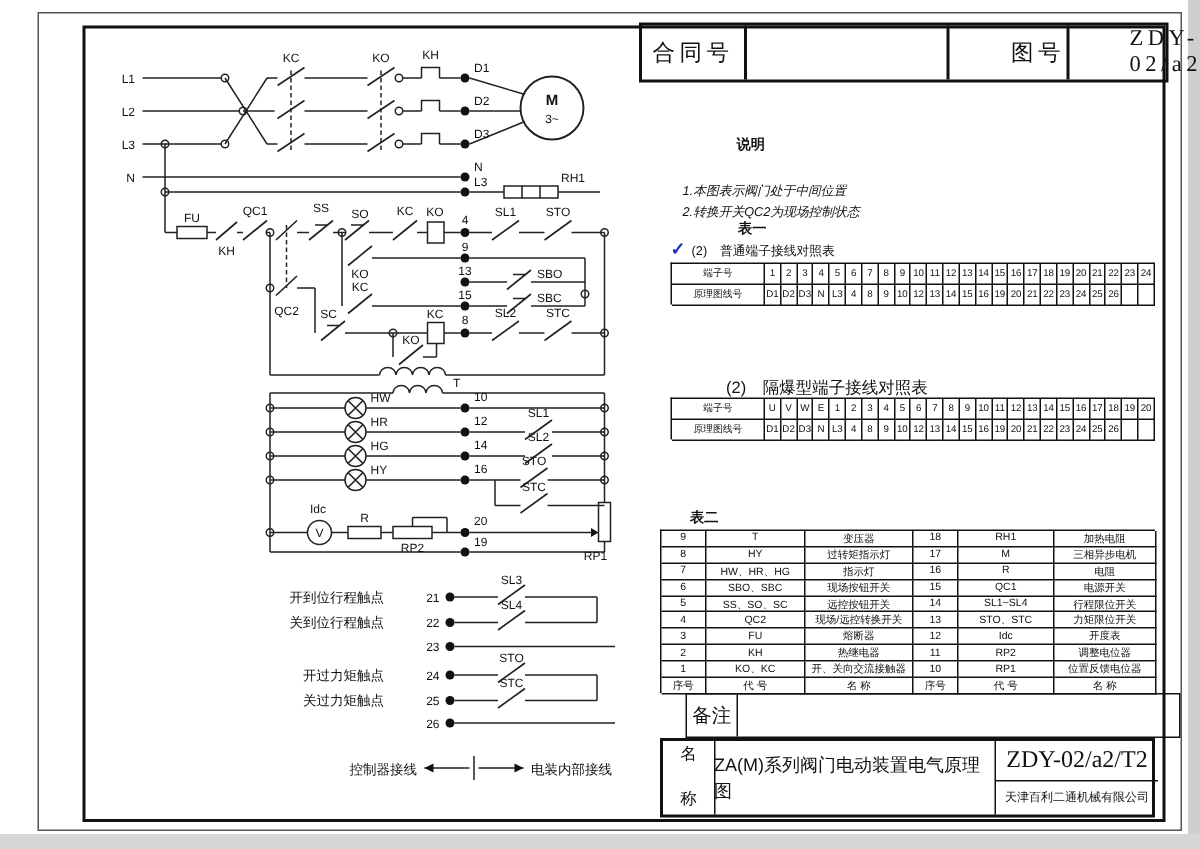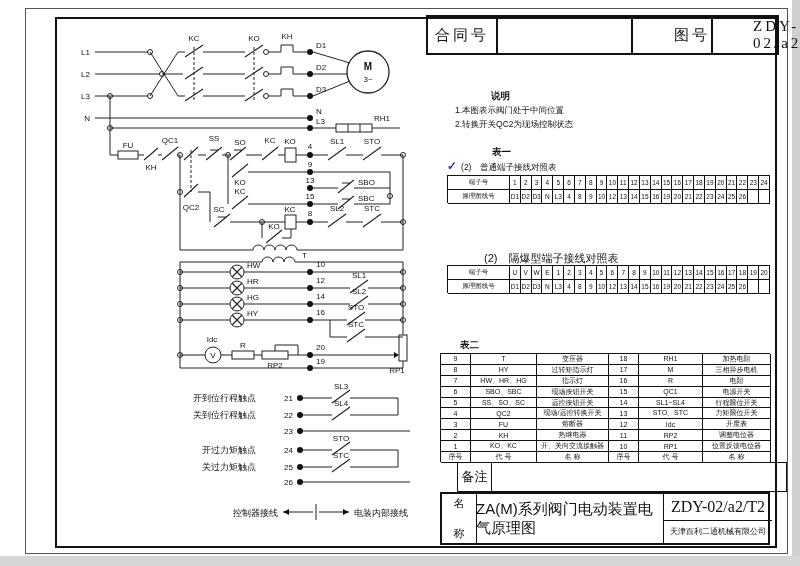--- a/index.html
+++ b/index.html
@@ -14,21 +14,21 @@
   #inner-frame{left:55px;top:17px;width:718px;height:527px;border:2px solid #111;}
   
   #top-header{left:426px;top:15px;width:353px;height:40px;display:grid;
               grid-template-columns:70px 95px 40px 118px;border:2px solid #111;box-sizing:border-box;gap:40px;}
   #top-header .hcell{border-right:2px solid #111;display:flex;align-items:center;justify-content:center;
               font-size:15px;letter-spacing:3px;}
   #top-header .hcell:last-child{border-right:none;}
   .serifnum{font-family:"Liberation Serif",serif;letter-spacing:0;font-size:17px;}
   
   #notes-title{left:467px;top:90px;font-size:9.5px;font-weight:bold;margin-left:24px;}
-  #notes-list{left:455px;top:103px;font-size:8.5px;line-height:14px;}
+  #notes-list{left:455px;top:120px;font-size:8.5px;line-height:14px;font-style:italic;}
   
   #t1-title{left:492px;top:146px;font-size:9.5px;font-weight:bold;}
   #t1-sub1{left:447px;top:159px;font-size:8.5px;}
   #t1-sub2{left:484px;top:251px;font-size:11px;}
   .checkmark{color:#2233bb;font-size:12px;font-weight:bold;margin-right:4px;}
   .termgrid{width:323px;height:28px;display:grid;grid-template-columns:62px repeat(24,1fr);
             grid-auto-rows:14px;border-left:1px solid #111;border-top:1px solid #111;box-sizing:border-box;}
   .termgrid .tcell{border-right:1px solid #111;border-bottom:1px solid #111;
             display:flex;align-items:center;justify-content:center;font-size:6.5px;overflow:hidden;}
   #termtable1{left:447px;top:175px;}
@@ -45,21 +45,21 @@
            border:1.5px solid #111;box-sizing:border-box;margin-left:17px;}
   #remarks .rlabel{border-right:1.5px solid #111;display:flex;align-items:center;justify-content:center;font-size:13px;}
   #remarks .rtext{display:flex;align-items:center;justify-content:center;font-size:9.5px;letter-spacing:3px;}
   
   #titleblock{left:440px;top:492px;width:330px;height:53px;display:grid;
               grid-template-columns:34px 188px 108px;border:2px solid #111;box-sizing:border-box;}
   #titleblock .nlabel{border-right:1.5px solid #111;display:flex;align-items:center;justify-content:center;
               font-size:11px;width:100%;}
   #titleblock .nlabel span{display:block;width:13px;line-height:1.35;text-align:center;}
   #titleblock .nname{border-right:1.5px solid #111;display:flex;align-items:center;justify-content:center;
-              font-size:15px;}
+              font-size:12px;}
   #titleblock .nright{display:grid;grid-template-rows:27px 1fr;}
   #titleblock .nfig{border-bottom:1.5px solid #111;display:flex;align-items:center;justify-content:center;
               font-family:"Liberation Serif",serif;font-size:16px;}
   #titleblock .ncompany{display:flex;flex-direction:row;align-items:center;justify-content:center;
               font-size:8px;line-height:1.3;}
   
   #schem{left:0;top:0;}
   #schem text{font-family:"Liberation Sans",sans-serif;font-size:8px;fill:#111;stroke:none;}
   #schem text.cn{font-size:9px;}
   #schem text.big{font-size:10px;font-weight:bold;}

